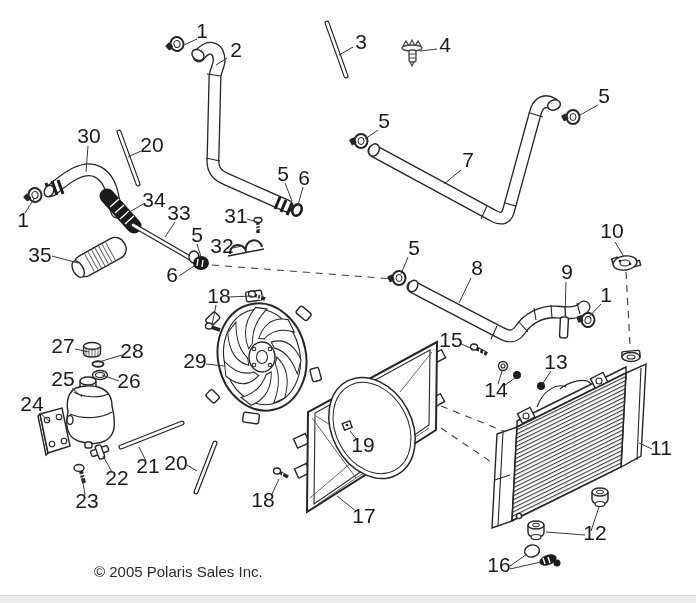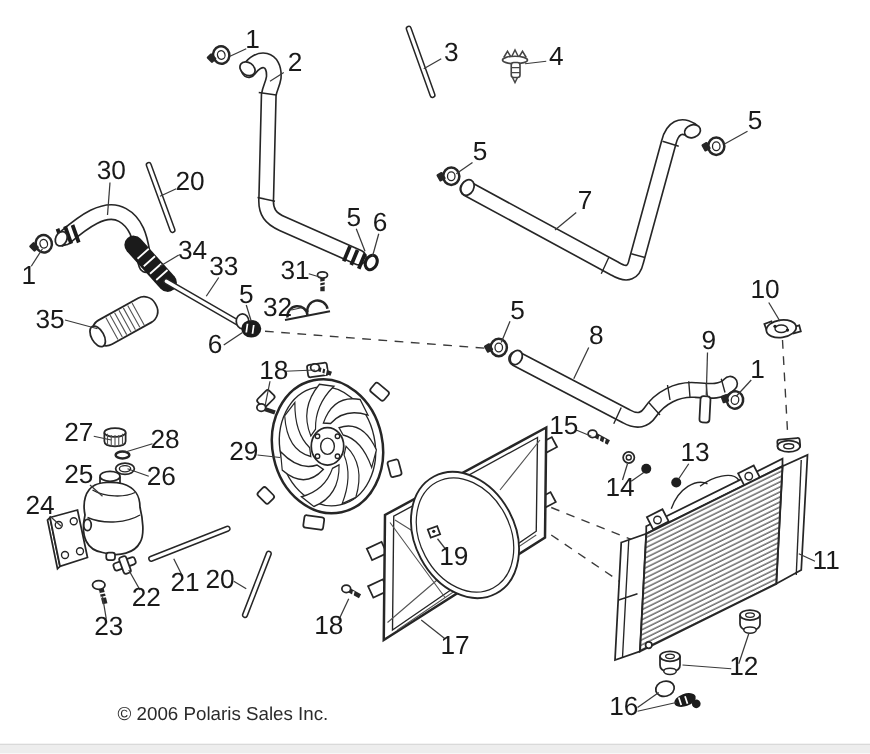--- a/index.html
+++ b/index.html
@@ -394,15 +394,15 @@
         <text x="606" y="302" class="callout">1</text>
         <line x1="471" y1="278" x2="459" y2="303" class="leader"></line>
         <text x="477" y="275" class="callout">8</text>
         <line x1="408" y1="257" x2="401" y2="274" class="leader"></line>
         <text x="414" y="255" class="callout">5</text>
         <line x1="271" y1="496" x2="279" y2="479" class="leader"></line>
         <text x="263" y="507" class="callout">18</text>
       </g>
 </svg>
 
-<div id="copyright">© 2006 Polaris Sales Inc.</div>
+<div id="copyright">© 2005 Polaris Sales Inc.</div>
 <div id="footer-bar"></div>
 </div>
 
 </body></html>

